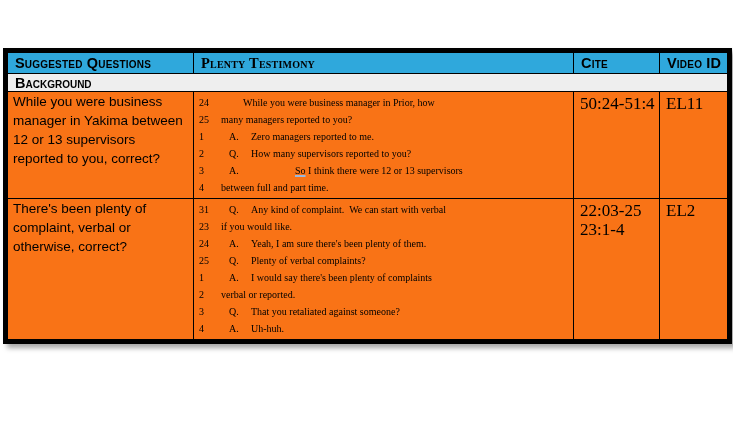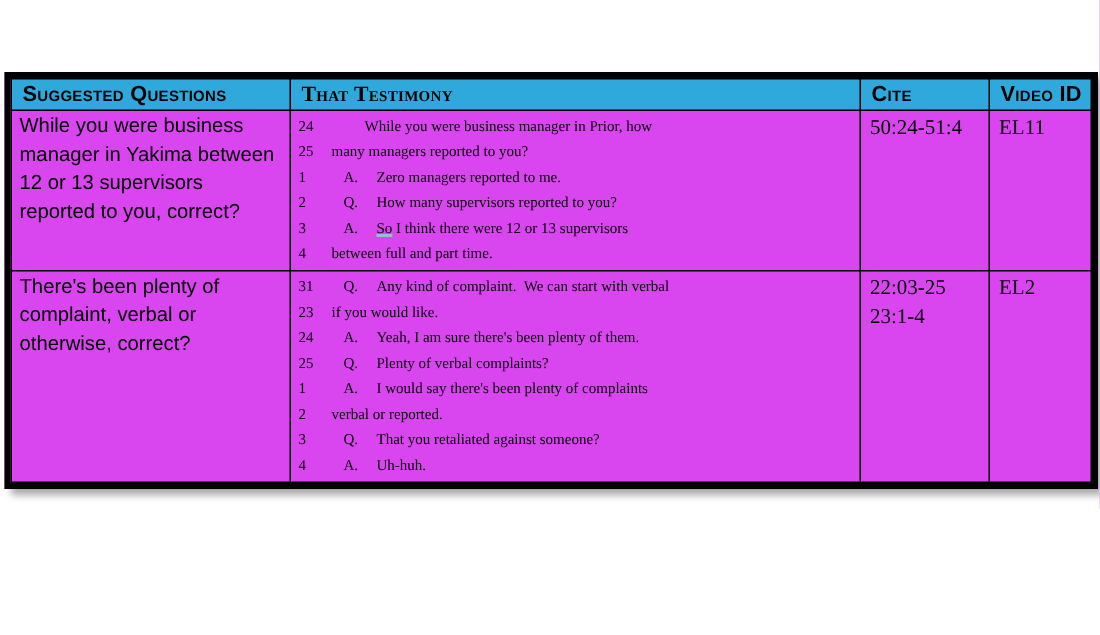--- a/index.html
+++ b/index.html
@@ -14,21 +14,21 @@
     width:733px;height:423px;
     font-family:"Liberation Sans",sans-serif;
     overflow:hidden;
     position:relative;
   }
   .table-wrap{
     position:absolute;
     left:3px;top:48px;
     border:4px solid var(--border);
     box-shadow:4px 4px 5px rgba(0,0,0,0.35);
-    background:#d946ef;
+    background:#f97316;
   }
   table{
     border-collapse:collapse;
     table-layout:fixed;
     width:720px;
   }
   col.c1{width:186px;}
   col.c2{width:380px;}
   col.c3{width:86px;}
   col.c4{width:68px;}
@@ -81,50 +81,54 @@
   .ltext.tab{padding-left:29px;}
   .speaker{
     display:inline-block;
     width:22px;
     margin-left:8px;
   }
   .u-mark{
     text-decoration:underline;
     text-decoration-color:var(--underline);
     text-decoration-thickness:1.5px;
+    margin-left:44px;
   }
   td.cell-cite,td.cell-video{
     padding:2px 2px 2px 6px;
     font-family:"Liberation Serif",serif;
-    font-size:14px;
+    font-size:17px;
     line-height:19px;
   }
   tr.row-0{height:107px;}
   tr.row-1{height:140px;}
 </style>
 </head>
 <body>
 
 <div class="table-wrap">
   <table>
     <colgroup>
       <col class="c1">
         <col class="c2">
         <col class="c3">
         <col class="c4">
     </colgroup>
     <thead>
       <tr class="header-row">
         <th>Suggested Questions</th>
-        <th class="serif-head">That Testimony</th>
+        <th class="serif-head">Plenty Testimony</th>
         <th>Cite</th>
         <th>Video ID</th>
       </tr>
     </thead>
     <tbody id="rows-body">
+      <tr class="section-row">
+        <td colspan="4">Background</td>
+      </tr>
     <tr class="data-row row-0">
           <td class="cell-question">While you were business manager in Yakima between 12 or 13 supervisors reported to you, correct?</td>
           <td class="cell-testimony">
             <div class="t-line">
               <span class="lnum">24</span>
               <span class="ltext tab">While you were business manager in Prior, how</span>
             </div>
             <div class="t-line">
               <span class="lnum">25</span>
               <span class="ltext">many managers reported to you?</span>

